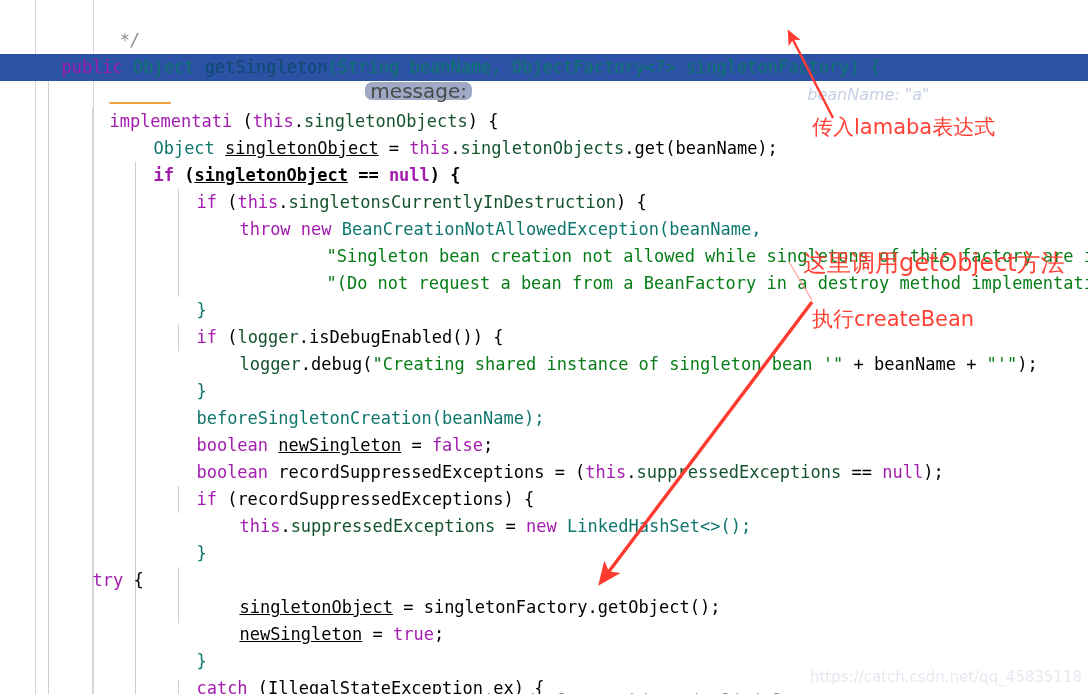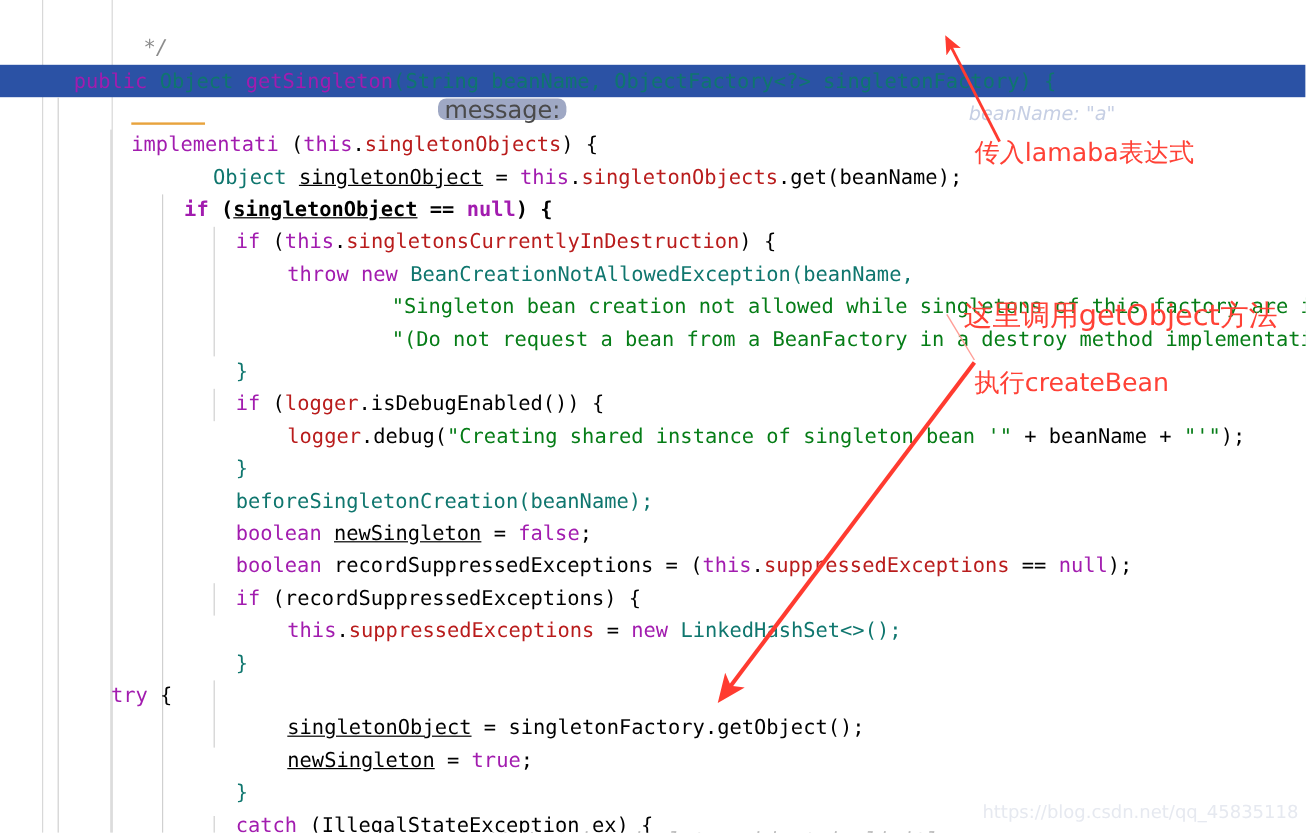--- a/index.html
+++ b/index.html
@@ -43,22 +43,22 @@
   .ln .txt { position: relative; z-index: 3; }
   .ln.hl {
     background: #2B52A5;
   }
   .ln.hl .txt { color: #ffffff; }
   .ln.hl .str { color: #ffffff; }
 
   
   .kw    { color: #a21caf; }
   .str   { color: #067D17; }
-  .fld   { color: #b91c1c; }
-  .meth  { color: #a21caf; }
+  .fld   { color: #14532d; }
+  .meth  { color: #0c4a6e; }
   .cmt   { color: #8C8C8C; font-style: italic; }
   .plain { color: #0f766e; }
   .ul    { text-decoration: underline; }
   .it    { font-style: italic; }
   .warnul {
     text-decoration: underline;
     text-decoration-color: #E8A33D;
     text-decoration-thickness: 2px;
     text-underline-offset: 2px;
   }
@@ -155,21 +155,21 @@
     </div>
 
     <div class="ln hl" style="padding-left:48px;">
       <span class="txt"><span class="warnul">Assert</span>.<span class="it">notNull</span>(beanName, <span class="chip">message:</span> <span class="str">"Bean name must not be null"</span>);</span><span class="hint" style="margin-left:18px;">beanName: "a"</span>
     </div>
 
     <div class="ln" style="padding-left:48px;">
       <span class="txt"><span class="kw">implementati</span> (<span class="kw">this</span>.<span class="fld">singletonObjects</span>) {</span>
     </div>
 
-    <div class="ln" style="padding-left:116px;">
+    <div class="ln" style="padding-left:92px;">
       <span class="txt"><span class="plain">Object</span> <span class="ul">singletonObject</span> = <span class="kw">this</span>.<span class="fld">singletonObjects</span>.get(beanName);</span>
     </div>
 
     <div class="ln" style="padding-left:92px;font-weight:bold;">
       <span class="txt"><span class="kw">if</span> (<span class="ul">singletonObject</span> == <span class="kw">null</span>) {</span>
     </div>
 
     <div class="ln" style="padding-left:135px;">
       <span class="txt"><span class="kw">if</span> (<span class="kw">this</span>.<span class="fld">singletonsCurrentlyInDestruction</span>) {</span>
     </div>
@@ -277,15 +277,15 @@
 
     <line x1="812" y1="300" x2="789" y2="262" stroke="#FF9E97" stroke-width="1.2"></line>
   </svg>
 
   <div class="anno" style="left:812px; top:113px;">传入lamaba表达式</div>
 
   <div class="anno small" style="left:803px; top:247px;">这里调用getObject方法</div>
 
   <div class="anno" style="left:812px; top:305px;">执行createBean</div>
 
-  <div class="watermark">https://blog.csdn.net/qq_45835118</div>
+  <div class="watermark">https://catch.csdn.net/qq_45835118</div>
 
 </div>
 
 </body></html>

